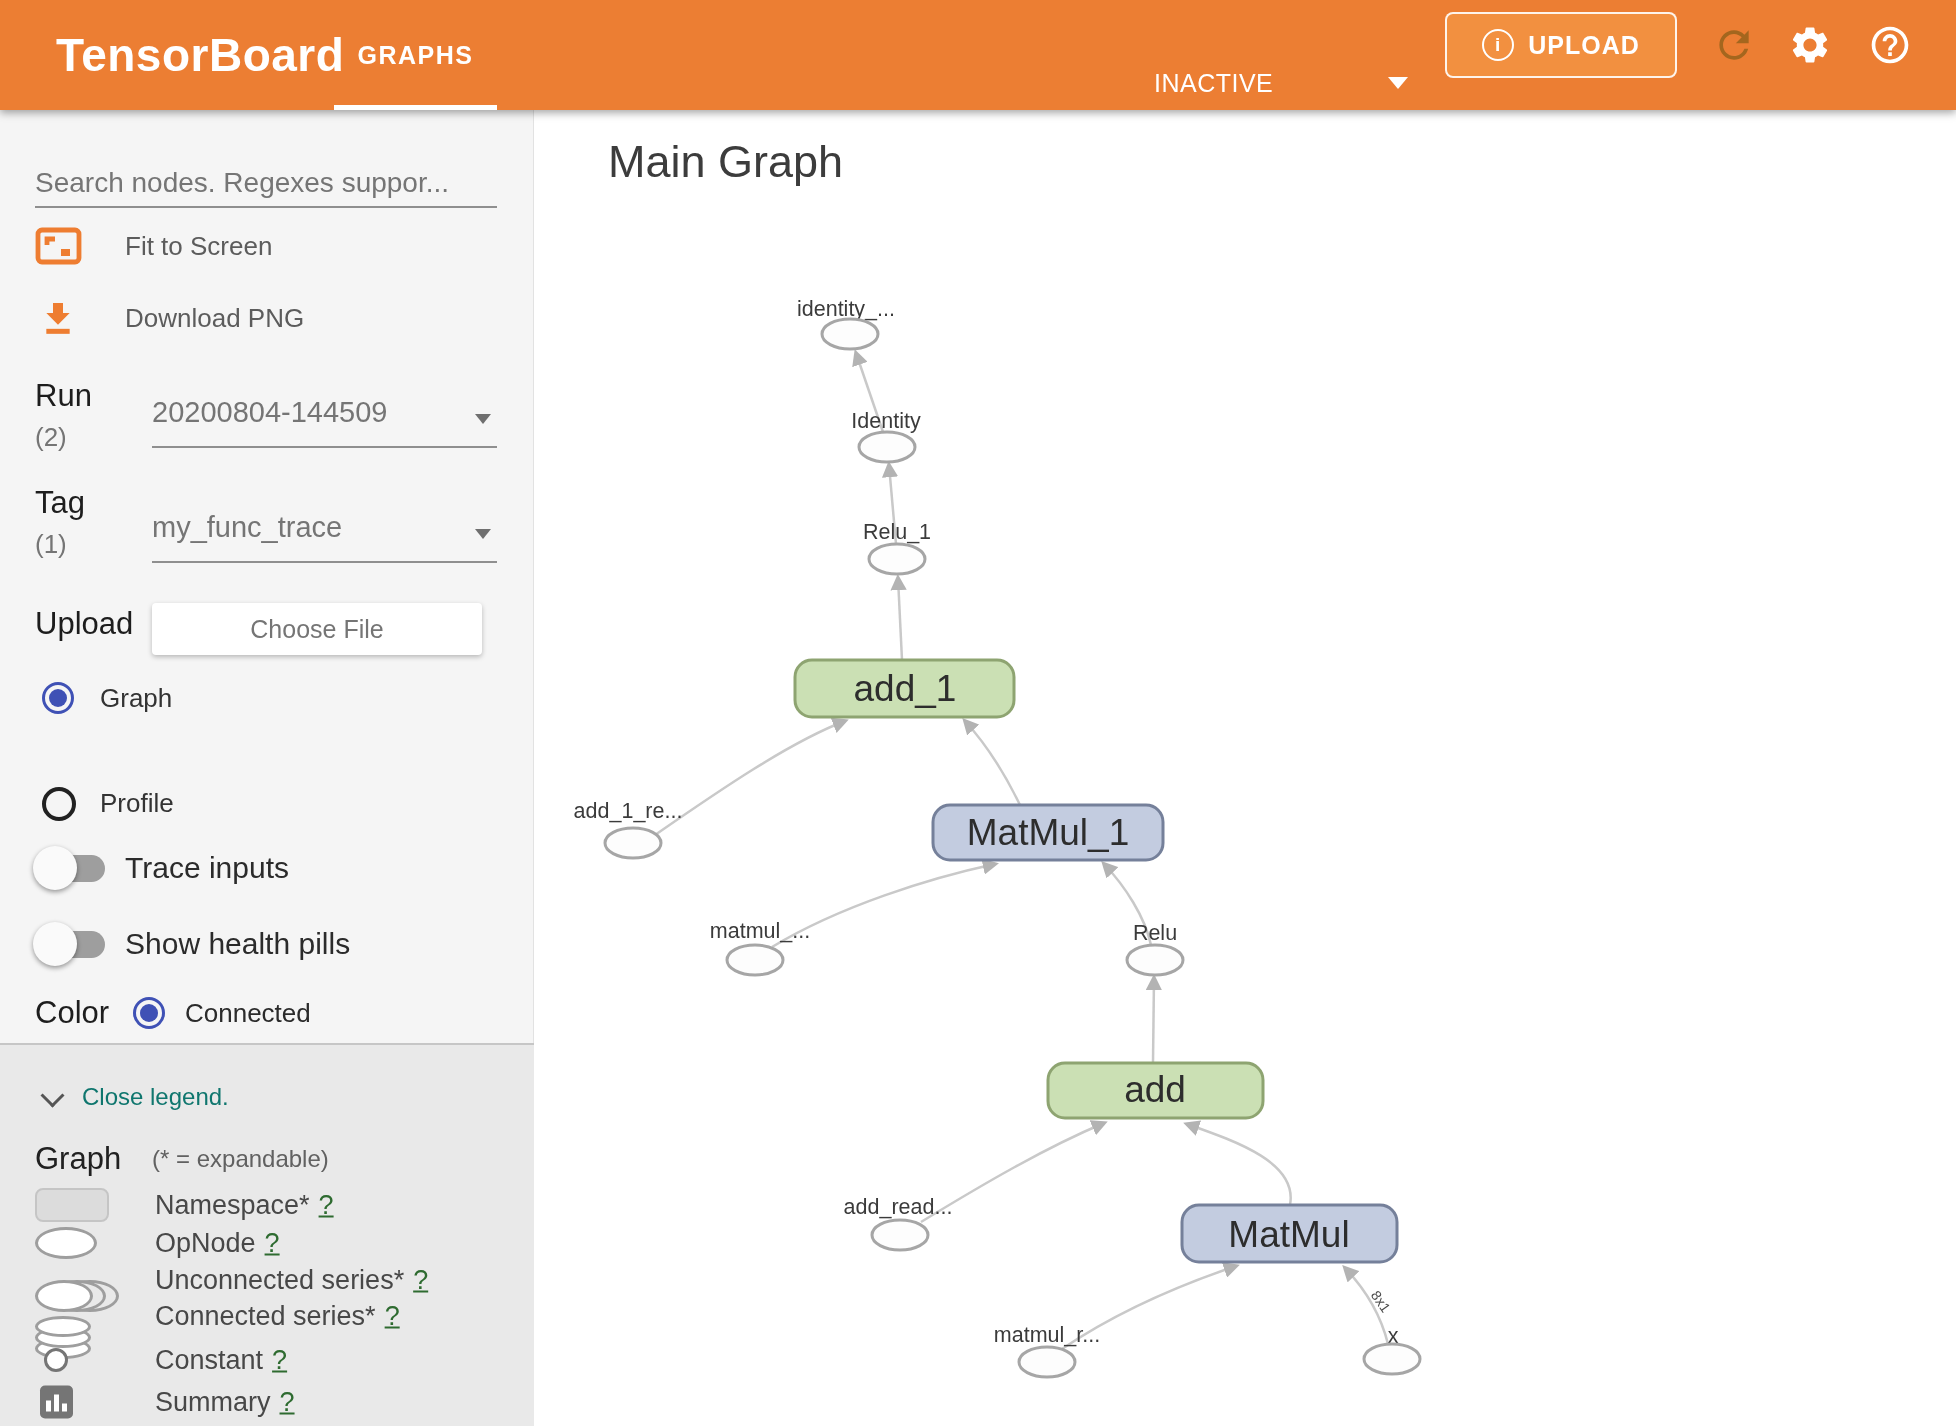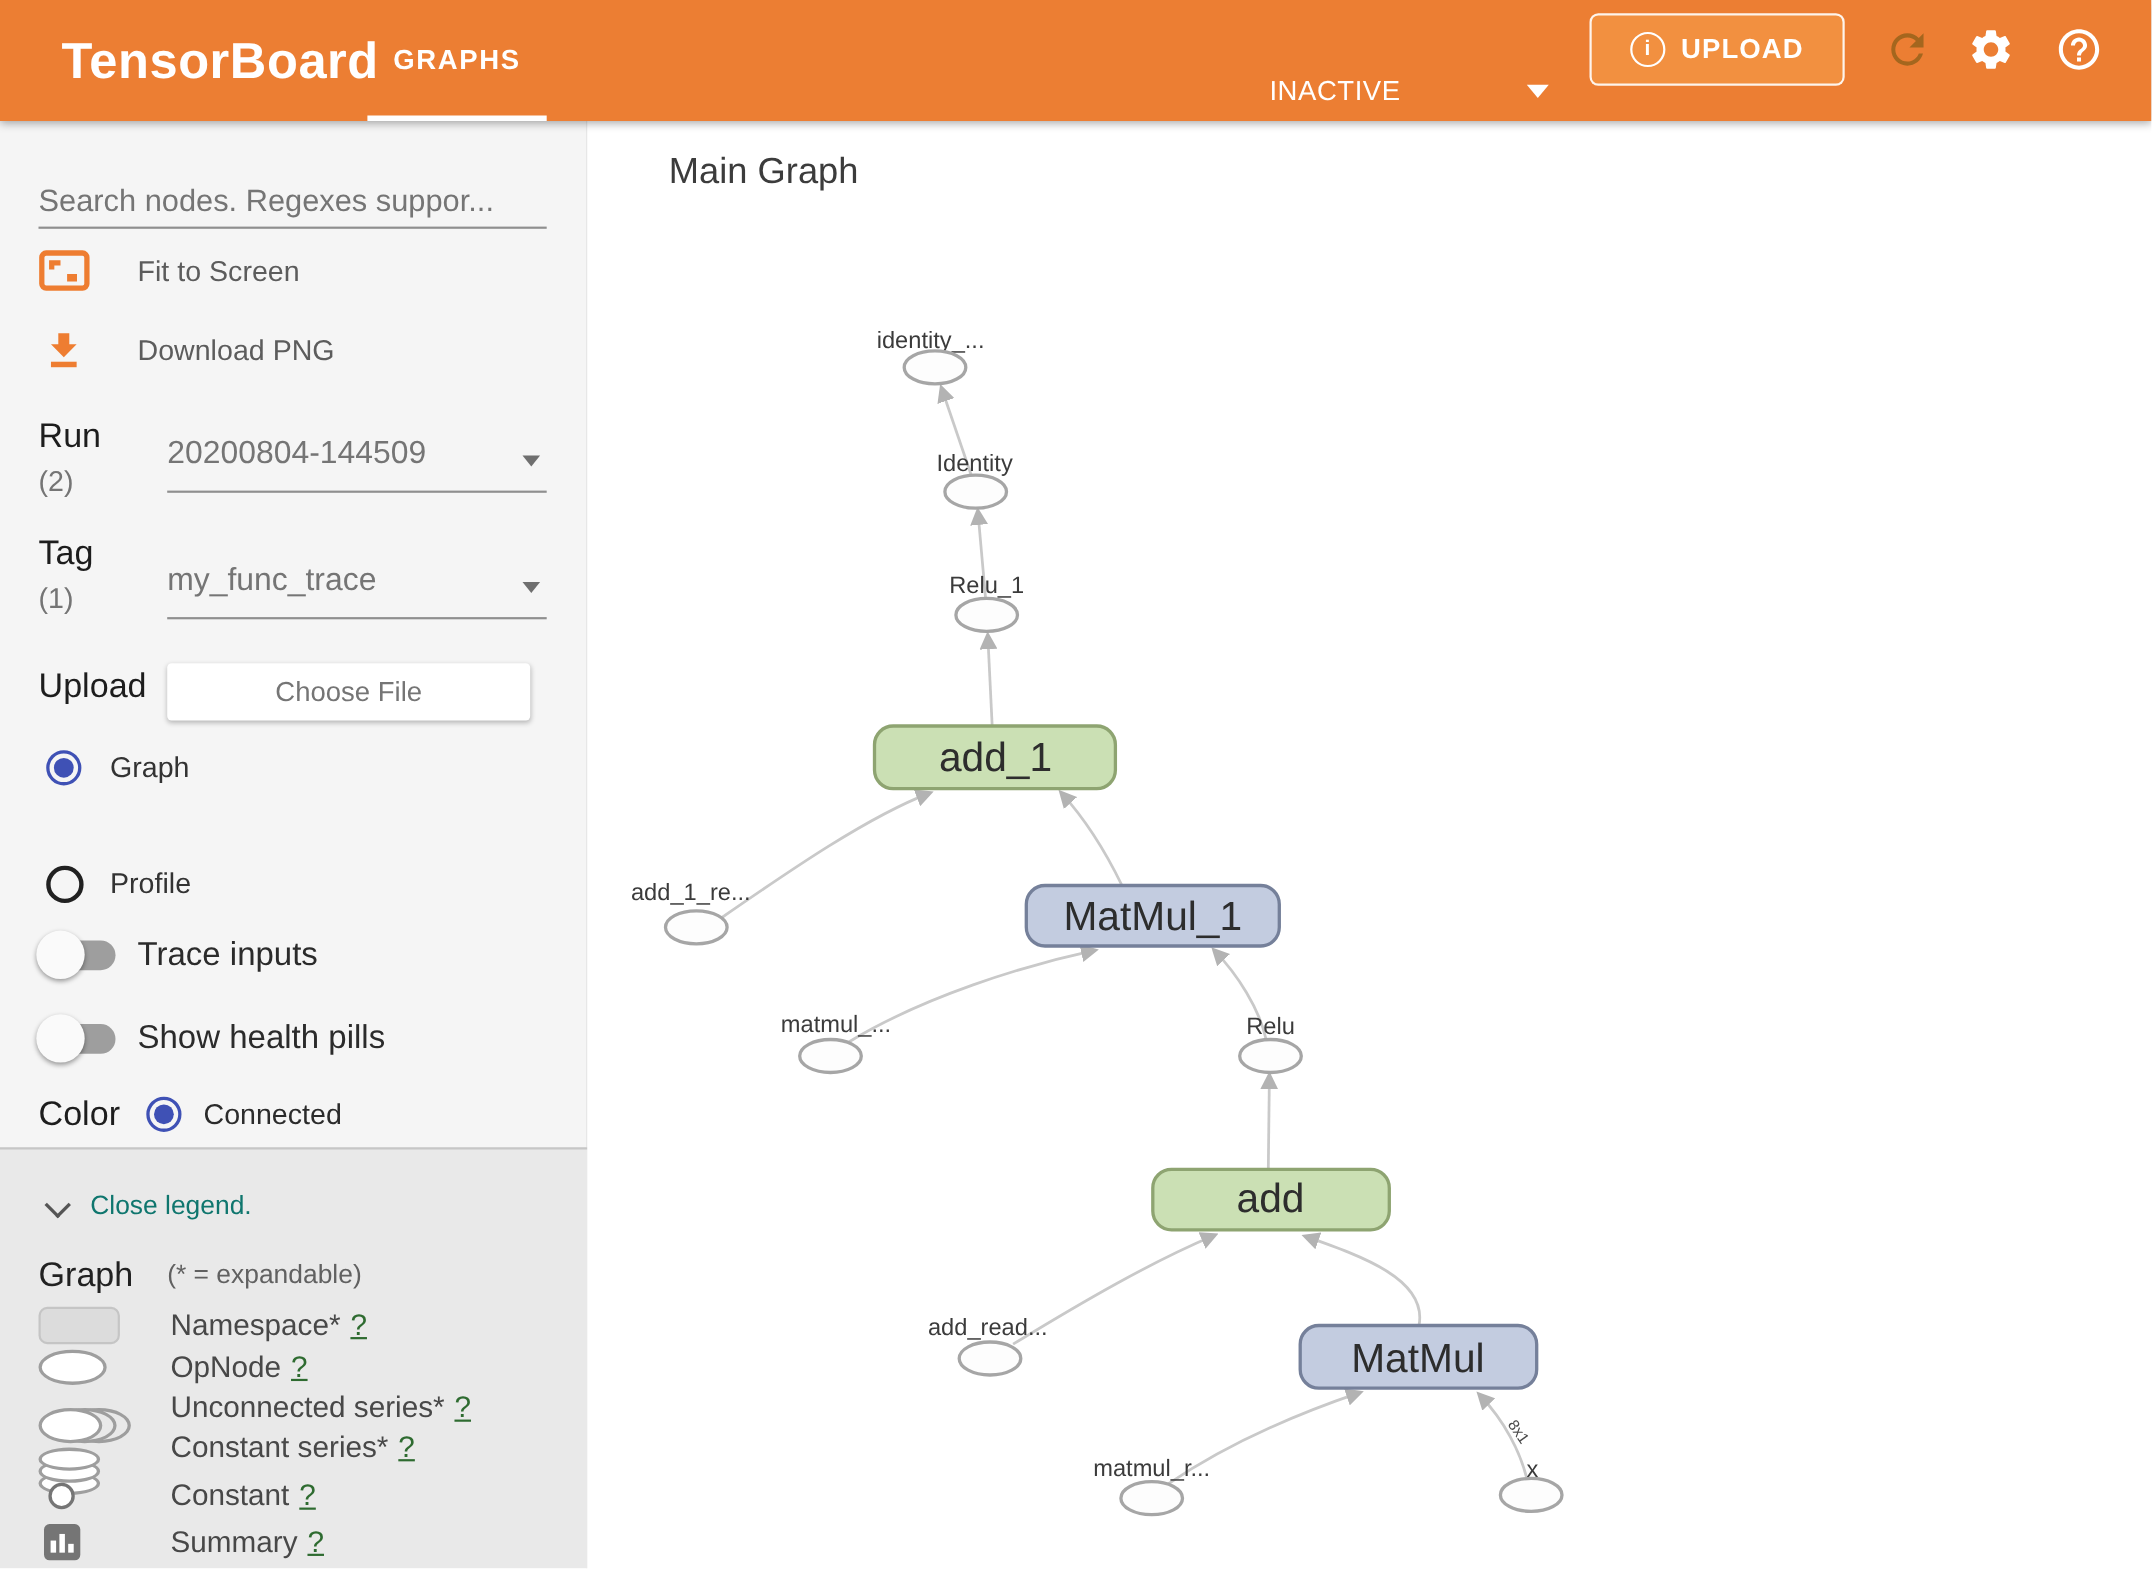--- a/index.html
+++ b/index.html
@@ -99,21 +99,21 @@
   .sh-conn i:nth-child(1){z-index:3;}
   .sh-conn i:nth-child(2){z-index:2;}
   .sh-conn i:nth-child(3){z-index:1;}
   .sh-constant{width:18px;height:18px;border:3px solid #757575;border-radius:50%;background:#fff;margin-left:9px;}
   .sh-summary{width:33px;height:33px;background:#757575;border-radius:5px;margin-left:5px;
        display:flex;align-items:flex-end;justify-content:center;gap:3px;padding-bottom:7px;box-sizing:border-box;}
   .sh-summary b{display:block;width:5px;background:#fff;}
 
   
   .main{position:absolute;left:534px;top:110px;width:1422px;height:1316px;background:#fff;}
-  .main-title{position:absolute;left:74px;top:26px;font-size:33px;color:#3c3c3c;}
+  .main-title{position:absolute;left:74px;top:26px;font-size:45px;color:#3c3c3c;}
   .graph-svg{position:absolute;left:0;top:0;}
   .op-label{font-size:21.5px;fill:#3b3b3b;}
   .block-label{font-size:37px;fill:#2d2d2d;}
   .edge{fill:none;stroke:#c9c9c9;stroke-width:2.5;}
   .op-ellipse{fill:#fdfdfd;stroke:#a6a6a6;stroke-width:3;}
   .edge-shape-label{font-size:14px;fill:#4a4a4a;}
 </style>
 </head>
 <body>
 
@@ -229,21 +229,21 @@
       <div class="leg-item" style="top:215px">
         <span class="shape-cell sh-uncon"><i></i><i></i><i></i></span>
         <span class="lbl"><span>Unconnected series*</span><a class="q">?</a></span>
       </div>
       <div class="leg-item" style="top:178px">
         <span class="shape-cell sh-opnode"></span>
         <span class="lbl"><span>OpNode</span><a class="q">?</a></span>
       </div>
       <div class="leg-item" style="top:251px">
         <span class="shape-cell sh-conn"><i></i><i></i><i></i></span>
-        <span class="lbl"><span>Constant series*</span><a class="q">?</a></span>
+        <span class="lbl"><span>Connected series*</span><a class="q">?</a></span>
       </div>
       <div class="leg-item" style="top:295px">
         <span class="shape-cell sh-constant"></span>
         <span class="lbl"><span>Constant</span><a class="q">?</a></span>
       </div>
       <div class="leg-item" style="top:337px">
         <span class="shape-cell sh-summary">
             <b style="height:11px"></b>
             <b style="height:17px"></b>
             <b style="height:8px"></b>

